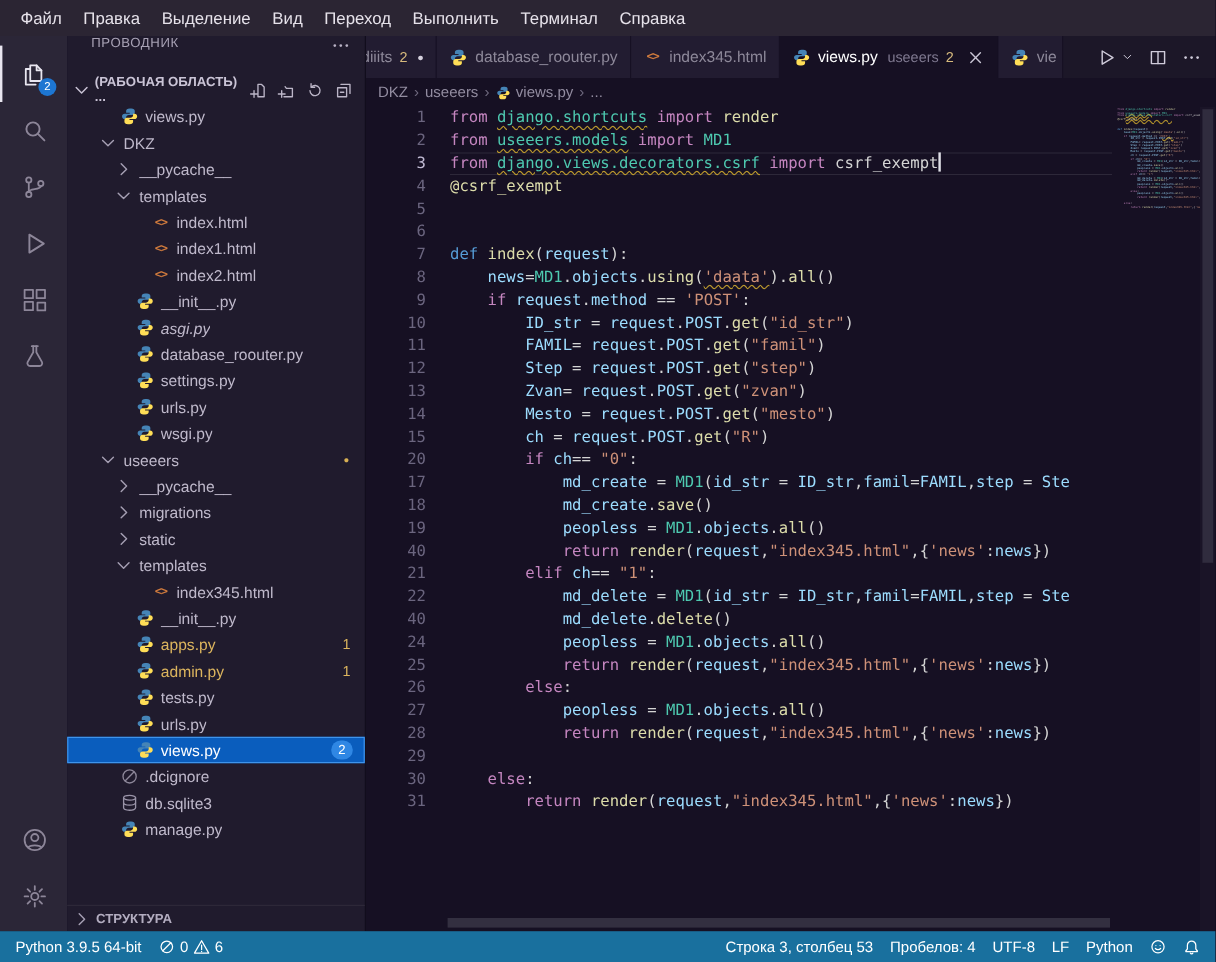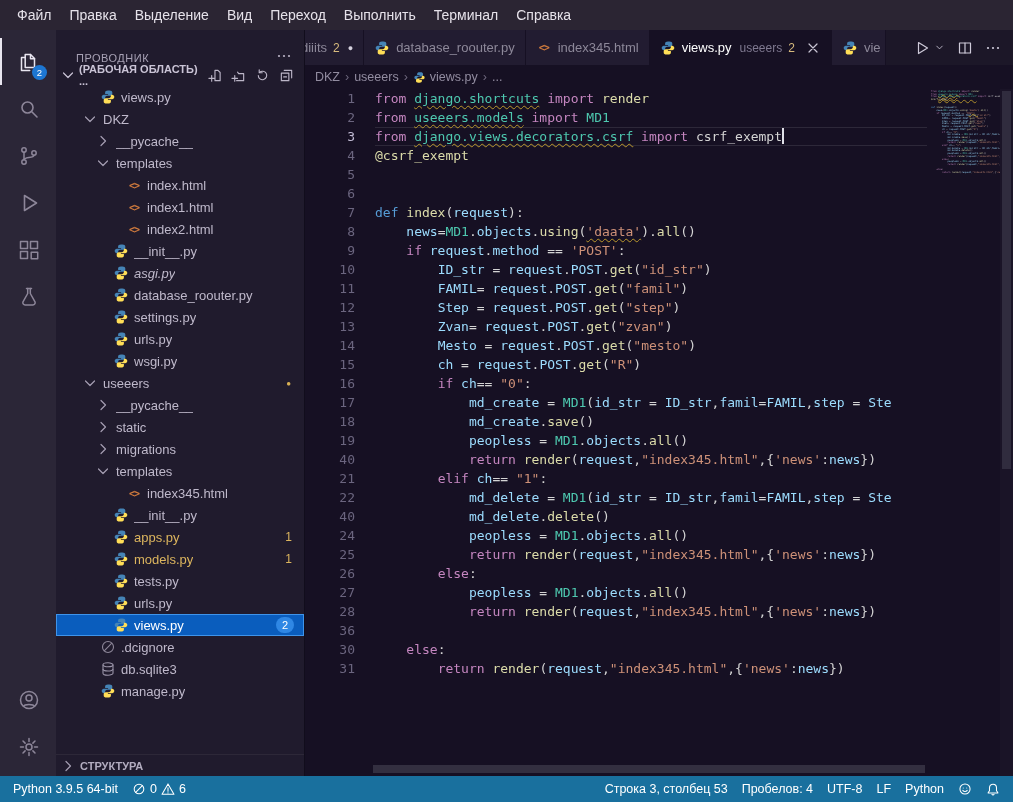--- a/index.html
+++ b/index.html
@@ -15,21 +15,21 @@
 
   
   .activitybar { width:56px; background:#2b2637; display:flex; flex-direction:column; padding-top:8px; flex:none; }
   .act-item { width:56px; height:47px; display:flex; align-items:center; justify-content:center; color:#8d8699; position:relative; border-left:2px solid transparent; }
   .act-item.active { color:#e9e6f0; border-left-color:#e9e6f0; }
   .act-badge { position:absolute; right:9px; bottom:5px; min-width:15px; height:15px; border-radius:8px; background:#1d76d2; color:#fff; font-size:9.5px; display:flex; align-items:center; justify-content:center; padding:0 3px; }
   .act-bottom { margin-top:auto; padding-bottom:6px; }
 
   
   .sidebar { width:249px; background:#201b2d; border-right:1px solid #110d1c; display:flex; flex-direction:column; color:#c3bdcf; flex:none; min-height:0; }
-  .sb-title { height:34px; flex:none; display:flex; align-items:flex-end; padding:0 12px 0 20px; font-size:11px; letter-spacing:.5px; color:#a7a1b4; }
+  .sb-title { height:34px; flex:none; display:flex; align-items:flex-start; padding:0 12px 0 20px; font-size:11px; letter-spacing:.5px; color:#a7a1b4; }
   .sb-title .icn { margin-left:auto; color:#b9b3c5; }
   .ws-header { height:22px; flex:none; display:flex; align-items:center; gap:3px; padding:0 10px 0 4px; font-size:11px; font-weight:700; color:#cac4d6; }
   .ws-actions { margin-left:auto; display:flex; gap:9px; color:#bcb6c8; }
   .ws-actions .icn { width:15px; height:15px; }
   .tree { flex:none; }
   .row { height:22px; display:flex; align-items:center; gap:5px; font-size:13px; color:#bfb9cb; }
   .row .chev { width:16px; height:16px; color:#a49eb2; flex:none; }
   .chev.open svg { transform:rotate(90deg); }
   .row .spacer { width:13px; flex:none; }
   .row .lbl { white-space:nowrap; overflow:hidden; text-overflow:ellipsis; }
@@ -369,29 +369,29 @@
             </svg>
           </span>
           <span class="lbl">__pycache__</span>
         </div>
         <div class="row" style="padding-left: 39px;">
           <span class="icn chev">
             <svg viewBox="0 0 16 16" fill="none" stroke="currentColor" stroke-width="1.2" stroke-linecap="round" stroke-linejoin="round">
               <path d="M6 3.5L10.5 8L6 12.5"></path>
             </svg>
           </span>
+          <span class="lbl">migrations</span>
+        </div>
+        <div class="row" style="padding-left: 39px;">
+          <span class="icn chev">
+            <svg viewBox="0 0 16 16" fill="none" stroke="currentColor" stroke-width="1.2" stroke-linecap="round" stroke-linejoin="round">
+              <path d="M6 3.5L10.5 8L6 12.5"></path>
+            </svg>
+          </span>
           <span class="lbl">static</span>
-        </div>
-        <div class="row" style="padding-left: 39px;">
-          <span class="icn chev">
-            <svg viewBox="0 0 16 16" fill="none" stroke="currentColor" stroke-width="1.2" stroke-linecap="round" stroke-linejoin="round">
-              <path d="M6 3.5L10.5 8L6 12.5"></path>
-            </svg>
-          </span>
-          <span class="lbl">migrations</span>
         </div>
         <div class="row" style="padding-left: 39px;">
           <span class="icn chev open">
             <svg viewBox="0 0 16 16" fill="none" stroke="currentColor" stroke-width="1.2" stroke-linecap="round" stroke-linejoin="round">
               <path d="M6 3.5L10.5 8L6 12.5"></path>
             </svg>
           </span>
           <span class="lbl">templates</span>
         </div>
         <div class="row" style="padding-left: 52px;">
@@ -423,21 +423,21 @@
           <span class="cnt">1</span>
         </div>
         <div class="row modified" style="padding-left: 39px;">
           <span class="spacer"></span>
           <span class="icn">
             <svg viewBox="0 0 16 16">
               <path d="M8 1.5c-1.9 0-2.9.8-2.9 2.1V5h3v.8H3.9C2.6 5.8 1.7 6.8 1.7 8s.9 2.2 2.2 2.2h1.2V8.9c0-1.2 1-2.1 2.2-2.1h2.9c1.2 0 2.1-.9 2.1-2.1V3.6c0-1.3-1-2.1-2.9-2.1z" fill="#4584b6"></path>
               <path d="M8 14.5c1.9 0 2.9-.8 2.9-2.1V11h-3v-.8h4.2c1.3 0 2.2-1 2.2-2.2s-.9-2.2-2.2-2.2h-1.2v1.3c0 1.2-1 2.1-2.2 2.1H5.8c-1.2 0-2.1.9-2.1 2.1v1.1c0 1.3 1 2.1 2.9 2.1z" fill="#ffde57"></path>
             </svg>
           </span>
-          <span class="lbl">models.py</span>
+          <span class="lbl">admin.py</span>
           <span class="cnt">1</span>
         </div>
         <div class="row" style="padding-left: 39px;">
           <span class="spacer"></span>
           <span class="icn">
             <svg viewBox="0 0 16 16">
               <path d="M8 1.5c-1.9 0-2.9.8-2.9 2.1V5h3v.8H3.9C2.6 5.8 1.7 6.8 1.7 8s.9 2.2 2.2 2.2h1.2V8.9c0-1.2 1-2.1 2.2-2.1h2.9c1.2 0 2.1-.9 2.1-2.1V3.6c0-1.3-1-2.1-2.9-2.1z" fill="#4584b6"></path>
               <path d="M8 14.5c1.9 0 2.9-.8 2.9-2.1V11h-3v-.8h4.2c1.3 0 2.2-1 2.2-2.2s-.9-2.2-2.2-2.2h-1.2v1.3c0 1.2-1 2.1-2.2 2.1H5.8c-1.2 0-2.1.9-2.1 2.1v1.1c0 1.3 1 2.1 2.9 2.1z" fill="#ffde57"></path>
             </svg>
           </span>
@@ -614,34 +614,34 @@
           <div class="lnum">6</div>
           <div class="lnum">7</div>
           <div class="lnum">8</div>
           <div class="lnum">9</div>
           <div class="lnum">10</div>
           <div class="lnum">11</div>
           <div class="lnum">12</div>
           <div class="lnum">13</div>
           <div class="lnum">14</div>
           <div class="lnum">15</div>
-          <div class="lnum">16</div>
+          <div class="lnum">20</div>
           <div class="lnum">17</div>
           <div class="lnum">18</div>
           <div class="lnum">19</div>
           <div class="lnum">40</div>
           <div class="lnum">21</div>
           <div class="lnum">22</div>
           <div class="lnum">40</div>
           <div class="lnum">24</div>
           <div class="lnum">25</div>
           <div class="lnum">26</div>
           <div class="lnum">27</div>
           <div class="lnum">28</div>
-          <div class="lnum">36</div>
+          <div class="lnum">29</div>
           <div class="lnum">30</div>
           <div class="lnum">31</div>
         </div>
       <div id="code-lines"><div class="cline"><span class="tk-k">from </span><span class="tk-m">django.shortcuts</span><span class="tk-k"> import </span><span class="tk-f">render</span></div><div class="cline"><span class="tk-k">from </span><span class="tk-m">useeers.models</span><span class="tk-k"> import </span><span class="tk-c">MD1</span></div><div class="cline active"><span class="tk-k">from </span><span class="tk-m">django.views.decorators.csrf</span><span class="tk-k"> import </span><span class="tk-t">csrf_exempt</span><span class="cursor"></span></div><div class="cline"><span class="tk-f">@csrf_exempt</span></div><div class="cline">&nbsp;</div><div class="cline">&nbsp;</div><div class="cline"><span class="tk-d">def </span><span class="tk-f">index</span><span class="tk-o">(</span><span class="tk-v">request</span><span class="tk-o">):</span></div><div class="cline"><span class="tk-t">    </span><span class="tk-v">news</span><span class="tk-o">=</span><span class="tk-c">MD1</span><span class="tk-o">.</span><span class="tk-v">objects</span><span class="tk-o">.</span><span class="tk-f">using</span><span class="tk-o">(</span><span class="tk-su">'daata'</span><span class="tk-o">).</span><span class="tk-f">all</span><span class="tk-o">()</span></div><div class="cline"><span class="tk-t">    </span><span class="tk-k">if </span><span class="tk-v">request</span><span class="tk-o">.</span><span class="tk-v">method</span><span class="tk-o"> == </span><span class="tk-s">'POST'</span><span class="tk-o">:</span></div><div class="cline"><span class="tk-t">        </span><span class="tk-v">ID_str</span><span class="tk-o"> = </span><span class="tk-v">request</span><span class="tk-o">.</span><span class="tk-v">POST</span><span class="tk-o">.</span><span class="tk-f">get</span><span class="tk-o">(</span><span class="tk-s">"id_str"</span><span class="tk-o">)</span></div><div class="cline"><span class="tk-t">        </span><span class="tk-v">FAMIL</span><span class="tk-o">= </span><span class="tk-v">request</span><span class="tk-o">.</span><span class="tk-v">POST</span><span class="tk-o">.</span><span class="tk-f">get</span><span class="tk-o">(</span><span class="tk-s">"famil"</span><span class="tk-o">)</span></div><div class="cline"><span class="tk-t">        </span><span class="tk-v">Step</span><span class="tk-o"> = </span><span class="tk-v">request</span><span class="tk-o">.</span><span class="tk-v">POST</span><span class="tk-o">.</span><span class="tk-f">get</span><span class="tk-o">(</span><span class="tk-s">"step"</span><span class="tk-o">)</span></div><div class="cline"><span class="tk-t">        </span><span class="tk-v">Zvan</span><span class="tk-o">= </span><span class="tk-v">request</span><span class="tk-o">.</span><span class="tk-v">POST</span><span class="tk-o">.</span><span class="tk-f">get</span><span class="tk-o">(</span><span class="tk-s">"zvan"</span><span class="tk-o">)</span></div><div class="cline"><span class="tk-t">        </span><span class="tk-v">Mesto</span><span class="tk-o"> = </span><span class="tk-v">request</span><span class="tk-o">.</span><span class="tk-v">POST</span><span class="tk-o">.</span><span class="tk-f">get</span><span class="tk-o">(</span><span class="tk-s">"mesto"</span><span class="tk-o">)</span></div><div class="cline"><span class="tk-t">        </span><span class="tk-v">ch</span><span class="tk-o"> = </span><span class="tk-v">request</span><span class="tk-o">.</span><span class="tk-v">POST</span><span class="tk-o">.</span><span class="tk-f">get</span><span class="tk-o">(</span><span class="tk-s">"R"</span><span class="tk-o">)</span></div><div class="cline"><span class="tk-t">        </span><span class="tk-k">if </span><span class="tk-v">ch</span><span class="tk-o">== </span><span class="tk-s">"0"</span><span class="tk-o">:</span></div><div class="cline"><span class="tk-t">            </span><span class="tk-v">md_create</span><span class="tk-o"> = </span><span class="tk-c">MD1</span><span class="tk-o">(</span><span class="tk-v">id_str</span><span class="tk-o"> = </span><span class="tk-v">ID_str</span><span class="tk-o">,</span><span class="tk-v">famil</span><span class="tk-o">=</span><span class="tk-v">FAMIL</span><span class="tk-o">,</span><span class="tk-v">step</span><span class="tk-o"> = </span><span class="tk-v">Ste</span></div><div class="cline"><span class="tk-t">            </span><span class="tk-v">md_create</span><span class="tk-o">.</span><span class="tk-f">save</span><span class="tk-o">()</span></div><div class="cline"><span class="tk-t">            </span><span class="tk-v">peopless</span><span class="tk-o"> = </span><span class="tk-c">MD1</span><span class="tk-o">.</span><span class="tk-v">objects</span><span class="tk-o">.</span><span class="tk-f">all</span><span class="tk-o">()</span></div><div class="cline"><span class="tk-t">            </span><span class="tk-k">return </span><span class="tk-f">render</span><span class="tk-o">(</span><span class="tk-v">request</span><span class="tk-o">,</span><span class="tk-s">"index345.html"</span><span class="tk-o">,{</span><span class="tk-s">'news'</span><span class="tk-o">:</span><span class="tk-v">news</span><span class="tk-o">})</span></div><div class="cline"><span class="tk-t">        </span><span class="tk-k">elif </span><span class="tk-v">ch</span><span class="tk-o">== </span><span class="tk-s">"1"</span><span class="tk-o">:</span></div><div class="cline"><span class="tk-t">            </span><span class="tk-v">md_delete</span><span class="tk-o"> = </span><span class="tk-c">MD1</span><span class="tk-o">(</span><span class="tk-v">id_str</span><span class="tk-o"> = </span><span class="tk-v">ID_str</span><span class="tk-o">,</span><span class="tk-v">famil</span><span class="tk-o">=</span><span class="tk-v">FAMIL</span><span class="tk-o">,</span><span class="tk-v">step</span><span class="tk-o"> = </span><span class="tk-v">Ste</span></div><div class="cline"><span class="tk-t">            </span><span class="tk-v">md_delete</span><span class="tk-o">.</span><span class="tk-f">delete</span><span class="tk-o">()</span></div><div class="cline"><span class="tk-t">            </span><span class="tk-v">peopless</span><span class="tk-o"> = </span><span class="tk-c">MD1</span><span class="tk-o">.</span><span class="tk-v">objects</span><span class="tk-o">.</span><span class="tk-f">all</span><span class="tk-o">()</span></div><div class="cline"><span class="tk-t">            </span><span class="tk-k">return </span><span class="tk-f">render</span><span class="tk-o">(</span><span class="tk-v">request</span><span class="tk-o">,</span><span class="tk-s">"index345.html"</span><span class="tk-o">,{</span><span class="tk-s">'news'</span><span class="tk-o">:</span><span class="tk-v">news</span><span class="tk-o">})</span></div><div class="cline"><span class="tk-t">        </span><span class="tk-k">else</span><span class="tk-o">:</span></div><div class="cline"><span class="tk-t">            </span><span class="tk-v">peopless</span><span class="tk-o"> = </span><span class="tk-c">MD1</span><span class="tk-o">.</span><span class="tk-v">objects</span><span class="tk-o">.</span><span class="tk-f">all</span><span class="tk-o">()</span></div><div class="cline"><span class="tk-t">            </span><span class="tk-k">return </span><span class="tk-f">render</span><span class="tk-o">(</span><span class="tk-v">request</span><span class="tk-o">,</span><span class="tk-s">"index345.html"</span><span class="tk-o">,{</span><span class="tk-s">'news'</span><span class="tk-o">:</span><span class="tk-v">news</span><span class="tk-o">})</span></div><div class="cline">&nbsp;</div><div class="cline"><span class="tk-t">    </span><span class="tk-k">else</span><span class="tk-o">:</span></div><div class="cline"><span class="tk-t">        </span><span class="tk-k">return </span><span class="tk-f">render</span><span class="tk-o">(</span><span class="tk-v">request</span><span class="tk-o">,</span><span class="tk-s">"index345.html"</span><span class="tk-o">,{</span><span class="tk-s">'news'</span><span class="tk-o">:</span><span class="tk-v">news</span><span class="tk-o">})</span></div></div>
       <div class="minimap">
           <div id="minimap-code"><div class="cline"><span class="tk-k">from </span><span class="tk-m">django.shortcuts</span><span class="tk-k"> import </span><span class="tk-f">render</span></div><div class="cline"><span class="tk-k">from </span><span class="tk-m">useeers.models</span><span class="tk-k"> import </span><span class="tk-c">MD1</span></div><div class="cline"><span class="tk-k">from </span><span class="tk-m">django.views.decorators.csrf</span><span class="tk-k"> import </span><span class="tk-t">csrf_exempt</span></div><div class="cline"><span class="tk-f">@csrf_exempt</span></div><div class="cline">&nbsp;</div><div class="cline">&nbsp;</div><div class="cline"><span class="tk-d">def </span><span class="tk-f">index</span><span class="tk-o">(</span><span class="tk-v">request</span><span class="tk-o">):</span></div><div class="cline"><span class="tk-t">    </span><span class="tk-v">news</span><span class="tk-o">=</span><span class="tk-c">MD1</span><span class="tk-o">.</span><span class="tk-v">objects</span><span class="tk-o">.</span><span class="tk-f">using</span><span class="tk-o">(</span><span class="tk-su">'daata'</span><span class="tk-o">).</span><span class="tk-f">all</span><span class="tk-o">()</span></div><div class="cline"><span class="tk-t">    </span><span class="tk-k">if </span><span class="tk-v">request</span><span class="tk-o">.</span><span class="tk-v">method</span><span class="tk-o"> == </span><span class="tk-s">'POST'</span><span class="tk-o">:</span></div><div class="cline"><span class="tk-t">        </span><span class="tk-v">ID_str</span><span class="tk-o"> = </span><span class="tk-v">request</span><span class="tk-o">.</span><span class="tk-v">POST</span><span class="tk-o">.</span><span class="tk-f">get</span><span class="tk-o">(</span><span class="tk-s">"id_str"</span><span class="tk-o">)</span></div><div class="cline"><span class="tk-t">        </span><span class="tk-v">FAMIL</span><span class="tk-o">= </span><span class="tk-v">request</span><span class="tk-o">.</span><span class="tk-v">POST</span><span class="tk-o">.</span><span class="tk-f">get</span><span class="tk-o">(</span><span class="tk-s">"famil"</span><span class="tk-o">)</span></div><div class="cline"><span class="tk-t">        </span><span class="tk-v">Step</span><span class="tk-o"> = </span><span class="tk-v">request</span><span class="tk-o">.</span><span class="tk-v">POST</span><span class="tk-o">.</span><span class="tk-f">get</span><span class="tk-o">(</span><span class="tk-s">"step"</span><span class="tk-o">)</span></div><div class="cline"><span class="tk-t">        </span><span class="tk-v">Zvan</span><span class="tk-o">= </span><span class="tk-v">request</span><span class="tk-o">.</span><span class="tk-v">POST</span><span class="tk-o">.</span><span class="tk-f">get</span><span class="tk-o">(</span><span class="tk-s">"zvan"</span><span class="tk-o">)</span></div><div class="cline"><span class="tk-t">        </span><span class="tk-v">Mesto</span><span class="tk-o"> = </span><span class="tk-v">request</span><span class="tk-o">.</span><span class="tk-v">POST</span><span class="tk-o">.</span><span class="tk-f">get</span><span class="tk-o">(</span><span class="tk-s">"mesto"</span><span class="tk-o">)</span></div><div class="cline"><span class="tk-t">        </span><span class="tk-v">ch</span><span class="tk-o"> = </span><span class="tk-v">request</span><span class="tk-o">.</span><span class="tk-v">POST</span><span class="tk-o">.</span><span class="tk-f">get</span><span class="tk-o">(</span><span class="tk-s">"R"</span><span class="tk-o">)</span></div><div class="cline"><span class="tk-t">        </span><span class="tk-k">if </span><span class="tk-v">ch</span><span class="tk-o">== </span><span class="tk-s">"0"</span><span class="tk-o">:</span></div><div class="cline"><span class="tk-t">            </span><span class="tk-v">md_create</span><span class="tk-o"> = </span><span class="tk-c">MD1</span><span class="tk-o">(</span><span class="tk-v">id_str</span><span class="tk-o"> = </span><span class="tk-v">ID_str</span><span class="tk-o">,</span><span class="tk-v">famil</span><span class="tk-o">=</span></div><div class="cline"><span class="tk-t">            </span><span class="tk-v">md_create</span><span class="tk-o">.</span><span class="tk-f">save</span><span class="tk-o">()</span></div><div class="cline"><span class="tk-t">            </span><span class="tk-v">peopless</span><span class="tk-o"> = </span><span class="tk-c">MD1</span><span class="tk-o">.</span><span class="tk-v">objects</span><span class="tk-o">.</span><span class="tk-f">all</span><span class="tk-o">()</span></div><div class="cline"><span class="tk-t">            </span><span class="tk-k">return </span><span class="tk-f">render</span><span class="tk-o">(</span><span class="tk-v">request</span><span class="tk-o">,</span><span class="tk-s">"index345.html"</span><span class="tk-o">,{</span></div><div class="cline"><span class="tk-t">        </span><span class="tk-k">elif </span><span class="tk-v">ch</span><span class="tk-o">== </span><span class="tk-s">"1"</span><span class="tk-o">:</span></div><div class="cline"><span class="tk-t">            </span><span class="tk-v">md_delete</span><span class="tk-o"> = </span><span class="tk-c">MD1</span><span class="tk-o">(</span><span class="tk-v">id_str</span><span class="tk-o"> = </span><span class="tk-v">ID_str</span><span class="tk-o">,</span><span class="tk-v">famil</span><span class="tk-o">=</span></div><div class="cline"><span class="tk-t">            </span><span class="tk-v">md_delete</span><span class="tk-o">.</span><span class="tk-f">delete</span><span class="tk-o">()</span></div><div class="cline"><span class="tk-t">            </span><span class="tk-v">peopless</span><span class="tk-o"> = </span><span class="tk-c">MD1</span><span class="tk-o">.</span><span class="tk-v">objects</span><span class="tk-o">.</span><span class="tk-f">all</span><span class="tk-o">()</span></div><div class="cline"><span class="tk-t">            </span><span class="tk-k">return </span><span class="tk-f">render</span><span class="tk-o">(</span><span class="tk-v">request</span><span class="tk-o">,</span><span class="tk-s">"index345.html"</span><span class="tk-o">,{</span></div><div class="cline"><span class="tk-t">        </span><span class="tk-k">else</span><span class="tk-o">:</span></div><div class="cline"><span class="tk-t">            </span><span class="tk-v">peopless</span><span class="tk-o"> = </span><span class="tk-c">MD1</span><span class="tk-o">.</span><span class="tk-v">objects</span><span class="tk-o">.</span><span class="tk-f">all</span><span class="tk-o">()</span></div><div class="cline"><span class="tk-t">            </span><span class="tk-k">return </span><span class="tk-f">render</span><span class="tk-o">(</span><span class="tk-v">request</span><span class="tk-o">,</span><span class="tk-s">"index345.html"</span><span class="tk-o">,{</span></div><div class="cline">&nbsp;</div><div class="cline"><span class="tk-t">    </span><span class="tk-k">else</span><span class="tk-o">:</span></div><div class="cline"><span class="tk-t">        </span><span class="tk-k">return </span><span class="tk-f">render</span><span class="tk-o">(</span><span class="tk-v">request</span><span class="tk-o">,</span><span class="tk-s">"index345.html"</span><span class="tk-o">,{</span><span class="tk-s">'news'</span></div></div>
         </div>
       <div class="vscroll">
           <div class="thumb"></div>
         </div>

